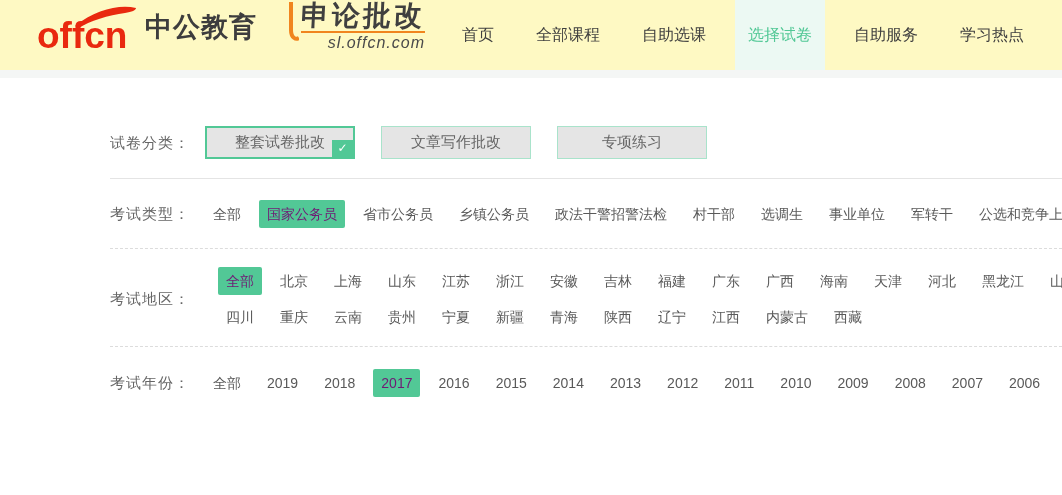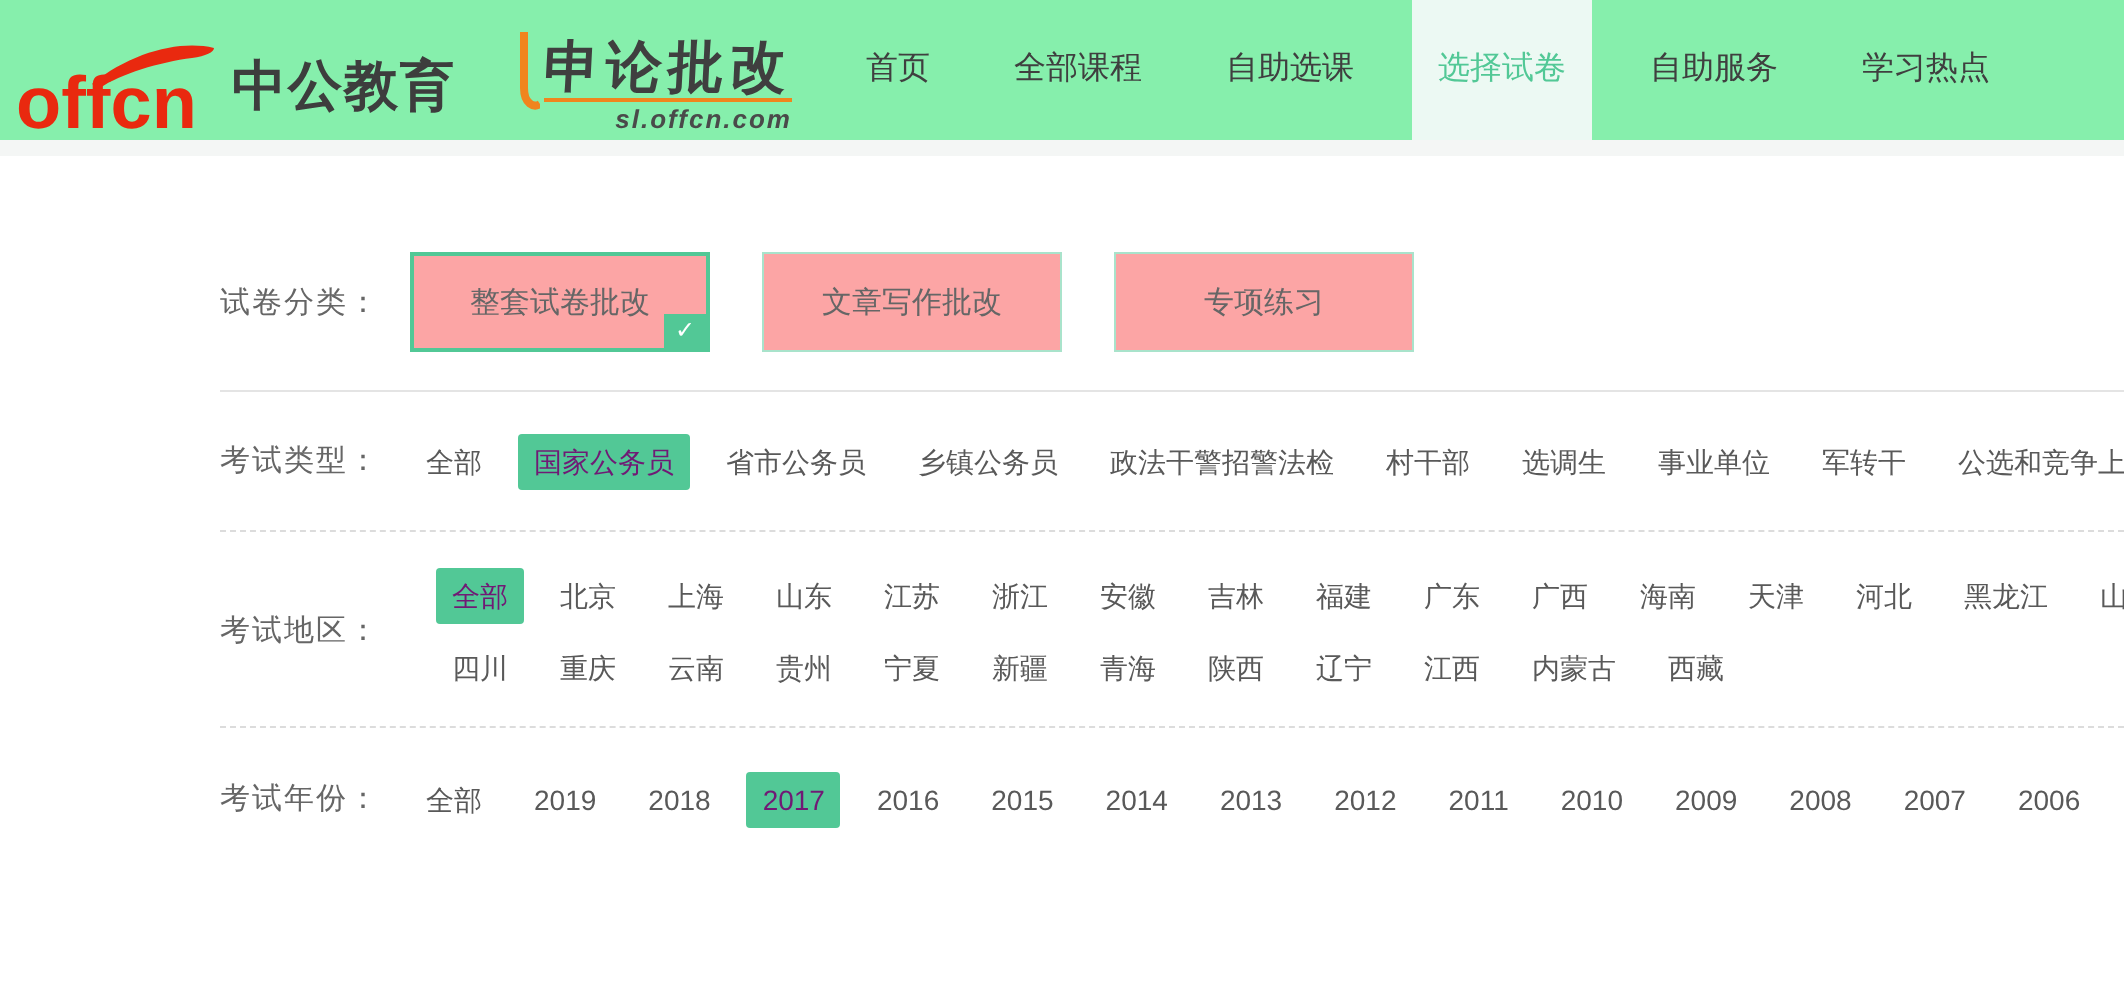--- a/index.html
+++ b/index.html
@@ -1,28 +1,28 @@
 <!DOCTYPE html>
 <html style="--accent-green: #52c896; --accent-green-light-border: #a9e3cb; --nav-active-bg: #ecf9f3; --logo-red: #e9290f; --logo-orange: #f0851e; --header-strip: #f4f6f5;"><head>
 <meta charset="utf-8">
 <style>
   * { margin:0; padding:0; box-sizing:border-box; }
   html,body { width:1062px; height:495px; overflow:hidden; background:#fff;
     font-family:"Liberation Sans","DejaVu Sans",sans-serif; }
 
   
-  .header { height:70px; display:flex; align-items:flex-end; padding-left:8px; background:#86efac; }
+  .header { height:70px; display:flex; align-items:flex-start; padding-left:37px; background:#fef9c3; }
   .logo-area { display:flex; align-items:center; cursor:pointer; }
   .offcn-logo svg { display:block; }
   .brand { font-size:27px; font-weight:bold; color:#3d3d3d; margin-left:8px; letter-spacing:1px; }
   .product { margin-left:26px; position:relative; padding-left:18px; }
   .pen-icon { position:absolute; left:0; bottom:4px; }
   .product-name { font-size:28px; font-weight:800; color:#3f3f3f; letter-spacing:3px; line-height:1;
     transform:skewX(-3deg); display:inline-block; }
-  .product-site { display:block; font-size:13px; font-style:italic; font-weight:bold; color:#4a4a4a;
+  .product-site { display:block; font-size:16px; font-style:italic; font-weight:normal; color:#4a4a4a;
     text-align:right; letter-spacing:1px; margin-top:1px; border-top:2px solid var(--logo-orange,#f0851e); padding-top:1px; }
   .nav { display:flex; margin-left:16px; height:70px; }
   .nav-item { line-height:70px; padding:0 13px; margin:0 8px; font-size:16px; color:#3f3f3f;
     text-decoration:none; cursor:pointer; white-space:nowrap; }
   .nav-item.active { background:var(--nav-active-bg,#ecf9f3); color:var(--accent-green,#52c896); }
   .header-strip { height:8px; background:var(--header-strip,#f4f6f5); }
 
   
   .filter-row { position:relative; padding:21px 0 21px 110px; display:flex; align-items:center; }
   .filter-row::after { content:""; position:absolute; left:110px; right:0; bottom:0;
@@ -37,21 +37,21 @@
   .row-label { width:95px; flex:none; font-size:15px; color:#666; line-height:28px; letter-spacing:1px; }
   .row-buttons .row-label { line-height:33px; }
   .row-body { flex:1; min-width:0; }
   .line { white-space:nowrap; }
   .line + .line { margin-top:8px; }
 
   .tag { display:inline-block; font-size:14px; color:#595959; padding:5px 8px; margin-right:10px;
     border-radius:2px; line-height:18px; text-decoration:none; cursor:pointer; }
   .tag.sel { background:var(--accent-green,#52c896); color:#701a75; }
 
-  .pbtn { position:relative; width:150px; height:50px; background:#fca5a5;
+  .pbtn { position:relative; width:150px; height:33px; background:#e5e5e5;
     border:1px solid var(--accent-green-light-border,#a9e3cb); color:#666; font-size:15px;
     margin-right:26px; cursor:pointer; font-family:inherit; vertical-align:top; }
   .pbtn.sel { border:2px solid var(--accent-green,#52c896); }
   .check { position:absolute; right:0; bottom:0; width:21px; height:17px;
     background:var(--accent-green,#52c896); color:#fff; font-size:12px; line-height:17px;
     text-align:center; font-style:normal; }
 </style>
 </head>
 <body>
 

